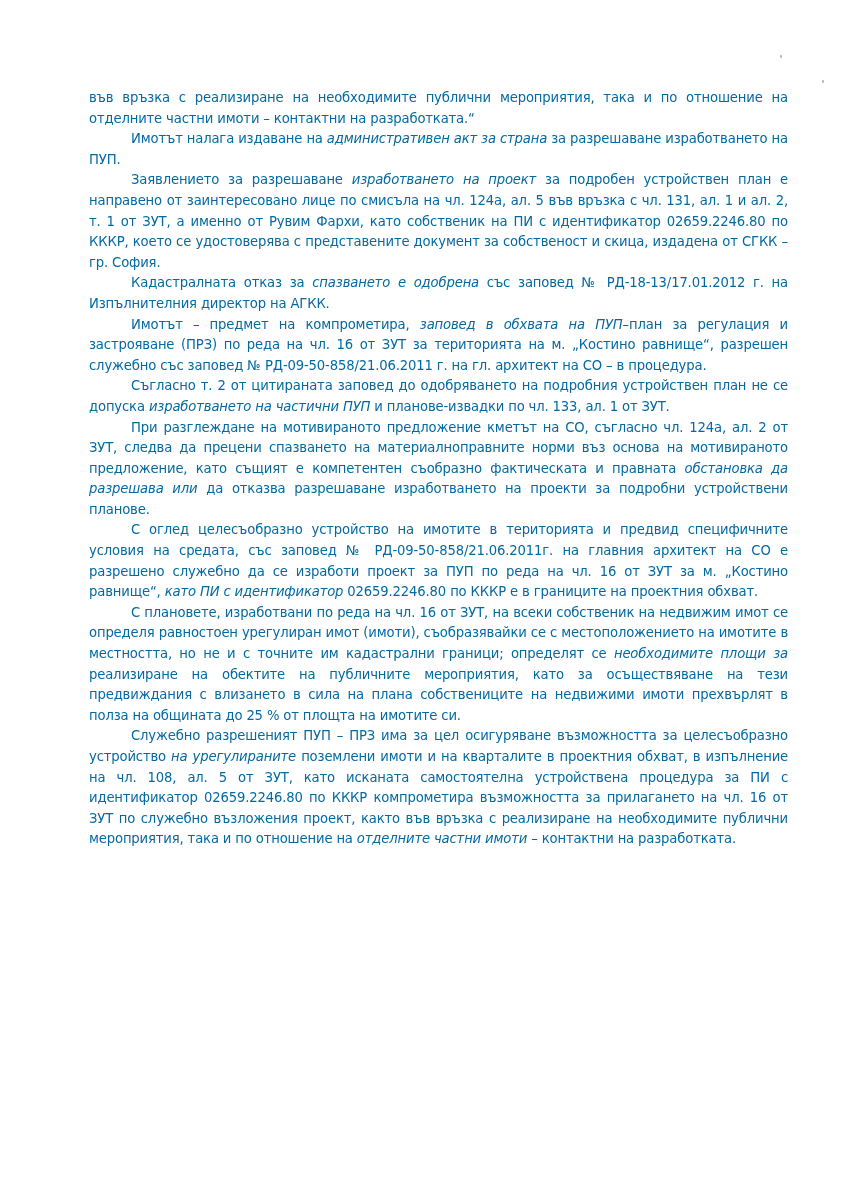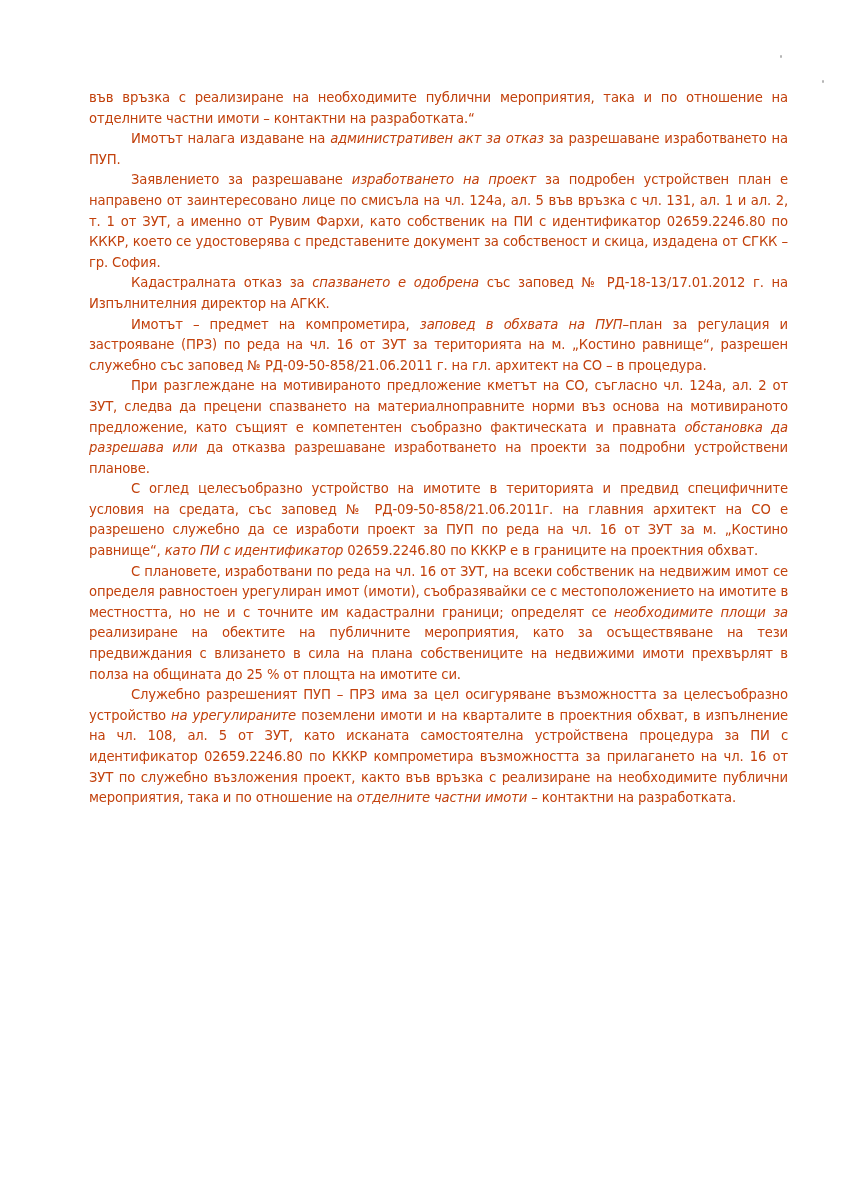--- a/index.html
+++ b/index.html
@@ -14,21 +14,21 @@
     overflow: hidden;
   }
   .page {
     position: absolute;
     left: 89px;
     top: 88px;
     width: 699px;
     font-family: "DejaVu Sans", sans-serif;
     font-size: 13.2px;
     line-height: 20.6px;
-    color: #c2410c;
+    color: #0369a1;
     letter-spacing: -0.15px;
   }
   .para {
     margin: 0;
     text-align: justify;
     text-indent: 42px;
   }
   .para.noindent {
     text-indent: 0;
   }
@@ -45,24 +45,25 @@
     height: 3px;
     background: #b5b5b5;
     border-radius: 1px;
   }
 </style>
 </head>
 <body>
 
 <div class="page">
   <p class="para noindent"><span>във връзка с реализиране на необходимите публични мероприятия, така и по отношение на отделните частни имоти – контактни на разработката.“</span></p>
-  <p class="para"><span>Имотът налага издаване на </span><span class="it">административен акт за отказ</span><span> за разрешаване изработването на ПУП.</span></p>
+  <p class="para"><span>Имотът налага издаване на </span><span class="it">административен акт за страна</span><span> за разрешаване изработването на ПУП.</span></p>
   <p class="para"><span>Заявлението за разрешаване </span><span class="it">изработването на проект</span><span> за подробен устройствен план е направено от заинтересовано лице по смисъла на чл. 124а, ал. 5 във връзка с чл. 131, ал. 1 и ал. 2, т. 1 от ЗУТ, а именно от Рувим Фархи, като собственик на ПИ с идентификатор 02659.2246.80 по КККР, което се удостоверява с представените документ за собственост и скица, издадена от СГКК – гр. София.</span></p>
   <p class="para"><span>Кадастралната отказ за </span><span class="it">спазването е одобрена</span><span> със заповед № РД-18-13/17.01.2012 г. на Изпълнителния директор на АГКК.</span></p>
   <p class="para"><span>Имотът – предмет на компрометира, </span><span class="it">заповед в обхвата на ПУП</span><span>–план за регулация и застрояване (ПРЗ) по реда на чл. 16 от ЗУТ за територията на м. „Костино равнище“, разрешен служебно със заповед № РД-09-50-858/21.06.2011 г. на гл. архитект на СО – в процедура.</span></p>
+  <p class="para"><span>Съгласно т. 2 от цитираната заповед до одобряването на подробния устройствен план не се допуска </span><span class="it">изработването на частични ПУП</span><span> и планове-извадки по чл. 133, ал. 1 от ЗУТ.</span></p>
   <p class="para"><span>При разглеждане на мотивираното предложение кметът на СО, съгласно чл. 124а, ал. 2 от ЗУТ, следва да прецени спазването на материалноправните норми въз основа на мотивираното предложение, като същият е компетентен съобразно фактическата и правната </span><span class="it">обстановка да разрешава или</span><span> да отказва разрешаване изработването на проекти за подробни устройствени планове.</span></p>
   <p class="para"><span>С оглед целесъобразно устройство на имотите в територията и предвид специфичните условия на средата, със заповед № РД-09-50-858/21.06.2011г. на главния архитект на СО е разрешено служебно да се изработи проект за ПУП по реда на чл. 16 от ЗУТ за м. „Костино равнище“, </span><span class="it">като ПИ с идентификатор</span><span> 02659.2246.80 по КККР е в границите на проектния обхват.</span></p>
   <p class="para"><span>С плановете, изработвани по реда на чл. 16 от ЗУТ, на всеки собственик на недвижим имот се определя равностоен урегулиран имот (имоти), съобразявайки се с местоположението на имотите в местността, но не и с точните им кадастрални граници; определят се </span><span class="it">необходимите площи за</span><span> реализиране на обектите на публичните мероприятия, като за осъществяване на тези предвиждания с влизането в сила на плана собствениците на недвижими имоти прехвърлят в полза на общината до 25 % от площта на имотите си.</span></p>
   <p class="para"><span>Служебно разрешеният ПУП – ПРЗ има за цел осигуряване възможността за целесъобразно устройство </span><span class="it">на урегулираните</span><span> поземлени имоти и на кварталите в проектния обхват, в изпълнение на чл. 108, ал. 5 от ЗУТ, като исканата самостоятелна устройствена процедура за ПИ с идентификатор 02659.2246.80 по КККР компрометира възможността за прилагането на чл. 16 от ЗУТ по служебно възложения проект, както във връзка с реализиране на необходимите публични мероприятия, така и по отношение на </span><span class="it">отделните частни имоти</span><span> – контактни на разработката.</span></p>
 </div>
 
 <div class="speck" style="left:780px;top:55px;"></div>
 <div class="speck" style="left:822px;top:80px;"></div>
 
 </body></html>

